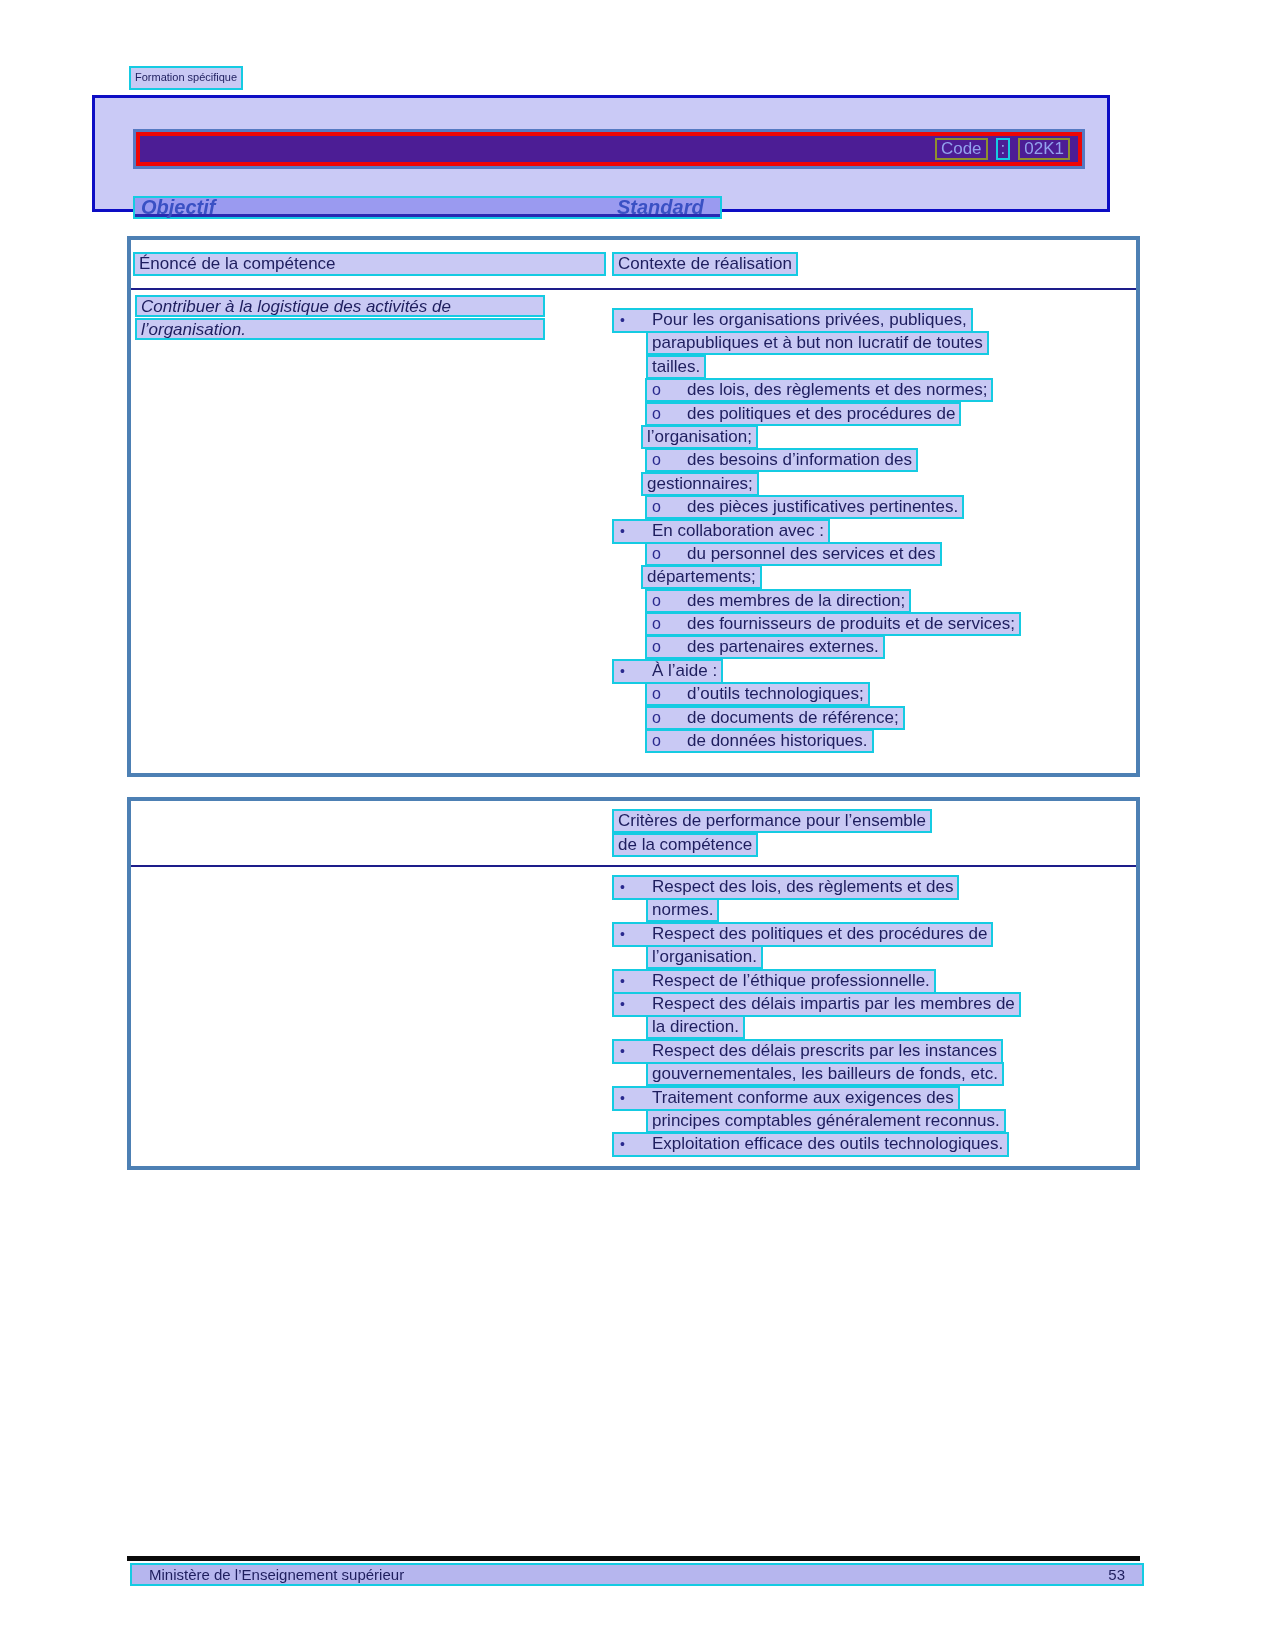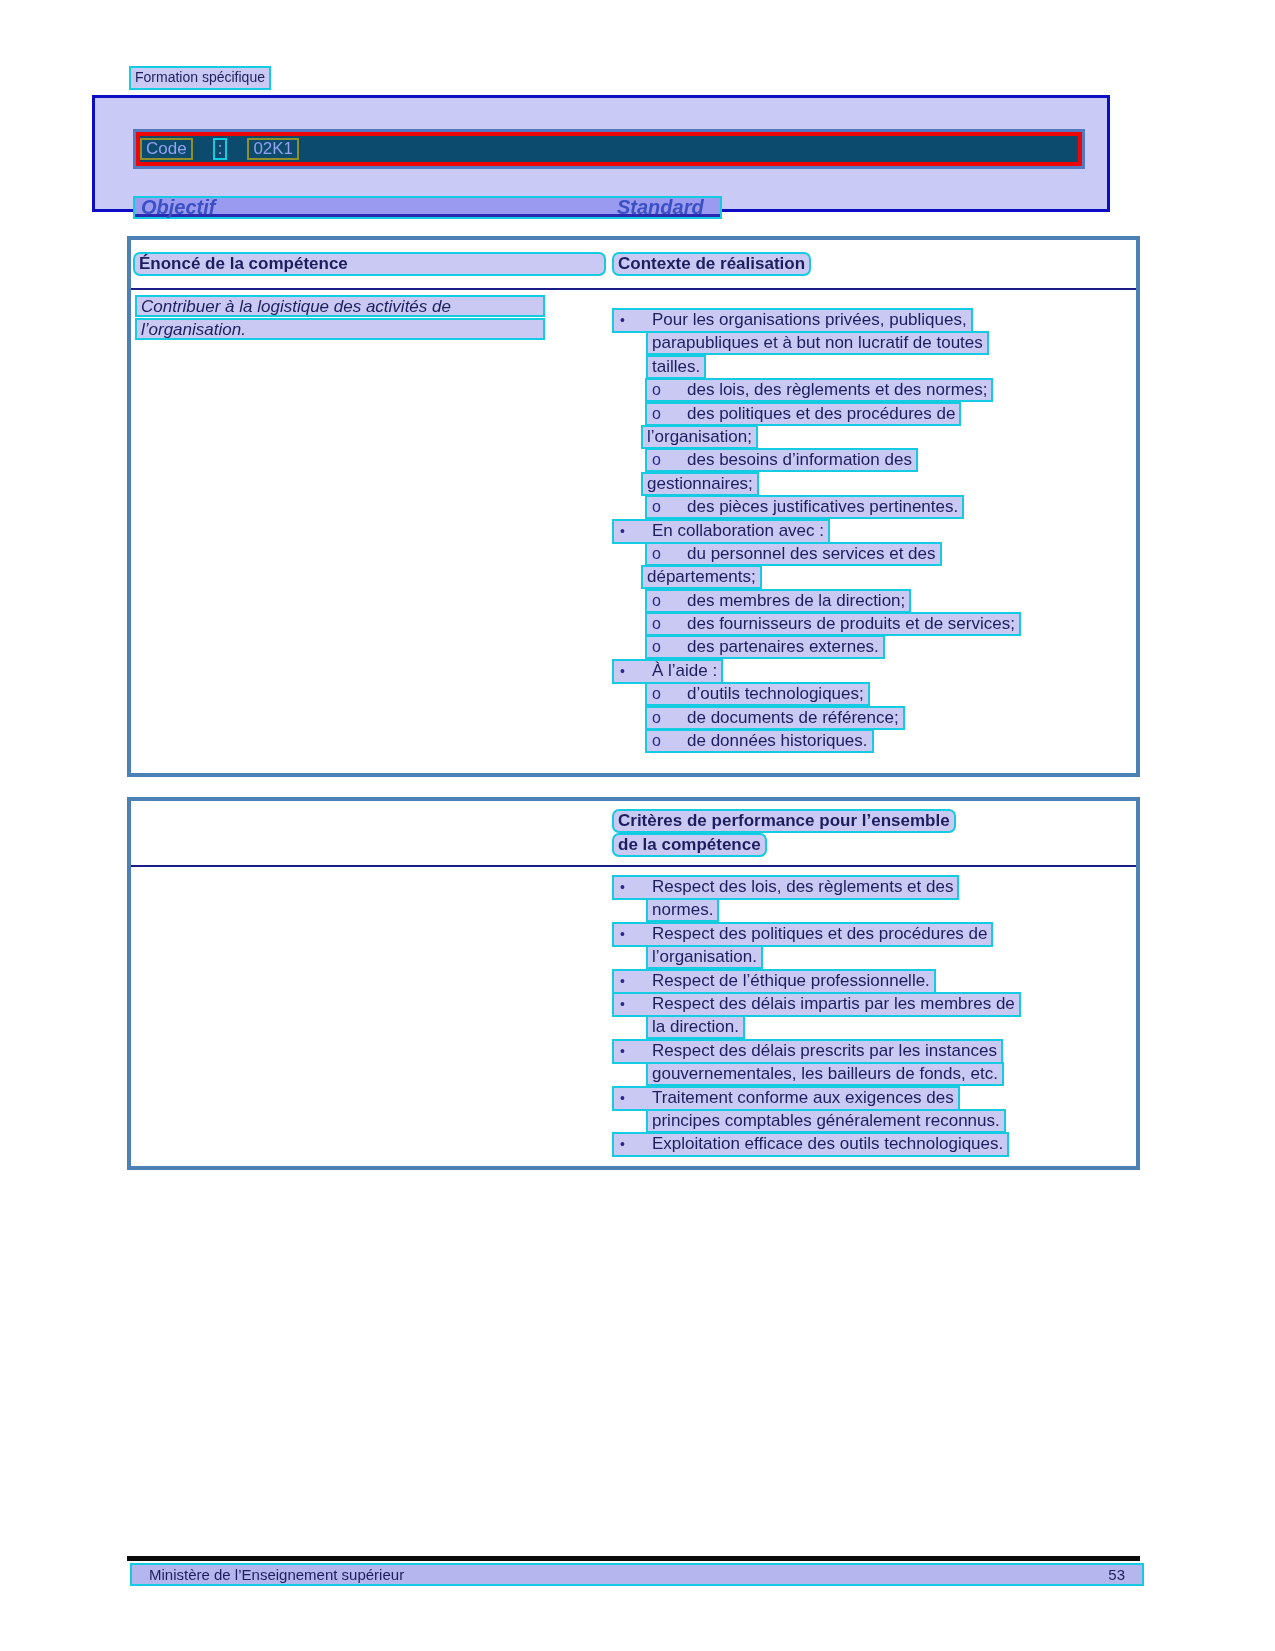--- a/index.html
+++ b/index.html
@@ -3,35 +3,35 @@
 <meta charset="utf-8">
 <style>
   html,body{margin:0;padding:0;background:#ffffff;}
   #page{position:relative;width:1275px;height:1651px;background:#ffffff;
         font-family:"Liberation Sans",sans-serif;color:#1e1e5e;overflow:hidden;}
 
   
   .hl{background:#c9c9f4;border:2px solid #15cbe2;display:inline-block;
       padding:0 4px 1px 4px;font-size:17px;line-height:19px;color:#1e1e5e;
       box-sizing:border-box;white-space:nowrap;}
-  .bold{font-weight:bold;border-radius:7px;}
-
-  
-  #top-label{position:absolute;left:129px;top:66px;font-size:14px;}
+  .bold{font-weight:normal;}
+
+  
+  #top-label{position:absolute;left:129px;top:66px;font-size:11px;}
 
   
   #outer-box{position:absolute;left:92px;top:95px;width:1018px;height:117px;
              background:#cacaf6;border:3px solid #0d0dc4;box-sizing:border-box;}
 
   
   #banner{position:absolute;left:133px;top:129px;width:952px;height:40px;
           border:3px solid #567ac2;box-sizing:border-box;}
   #banner-inner{width:100%;height:100%;box-sizing:border-box;border:4px solid #ee0505;
-          background:#0c4a6e;display:flex;align-items:center;
-          padding-right:8px;gap:20px;}
+          background:#4c1d95;display:flex;align-items:center;justify-content:flex-end;
+          padding-right:8px;gap:8px;}
   .code-box{border:2px solid #8f8f2e;color:#93a2ee;font-size:17px;line-height:18px;
             padding:0 4px;background:transparent;}
   .colon-box{border:2px solid #15cbe2;color:#93a2ee;font-size:17px;line-height:18px;
             padding:0 3px;}
 
   
   #obj-bar{position:absolute;left:133px;top:196px;width:589px;height:23px;
            background:#9a9af0;border:2px solid #15cbe2;box-sizing:border-box;
            box-shadow:inset 0 -3px 0 #2a2ab2;}
   .obj-head{position:absolute;top:0;font-size:20px;line-height:18px;font-weight:bold;

